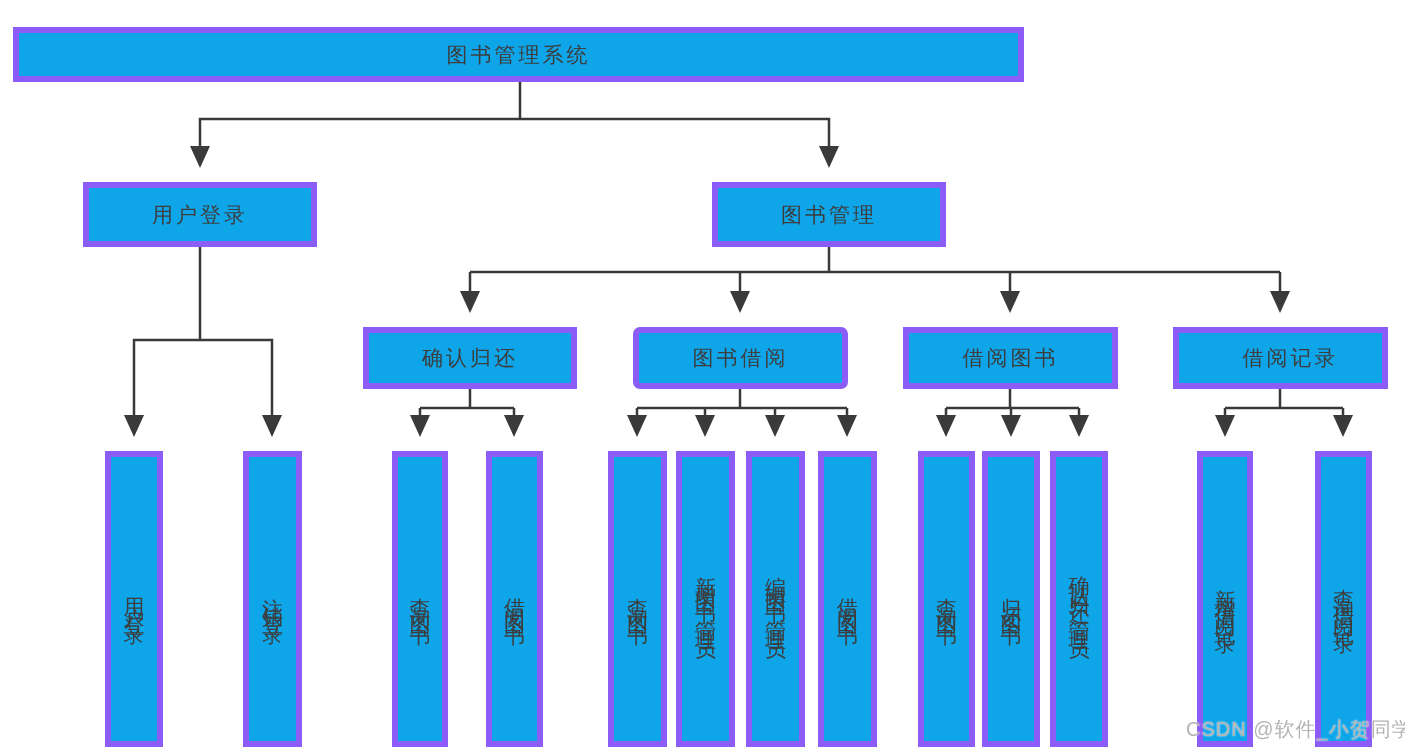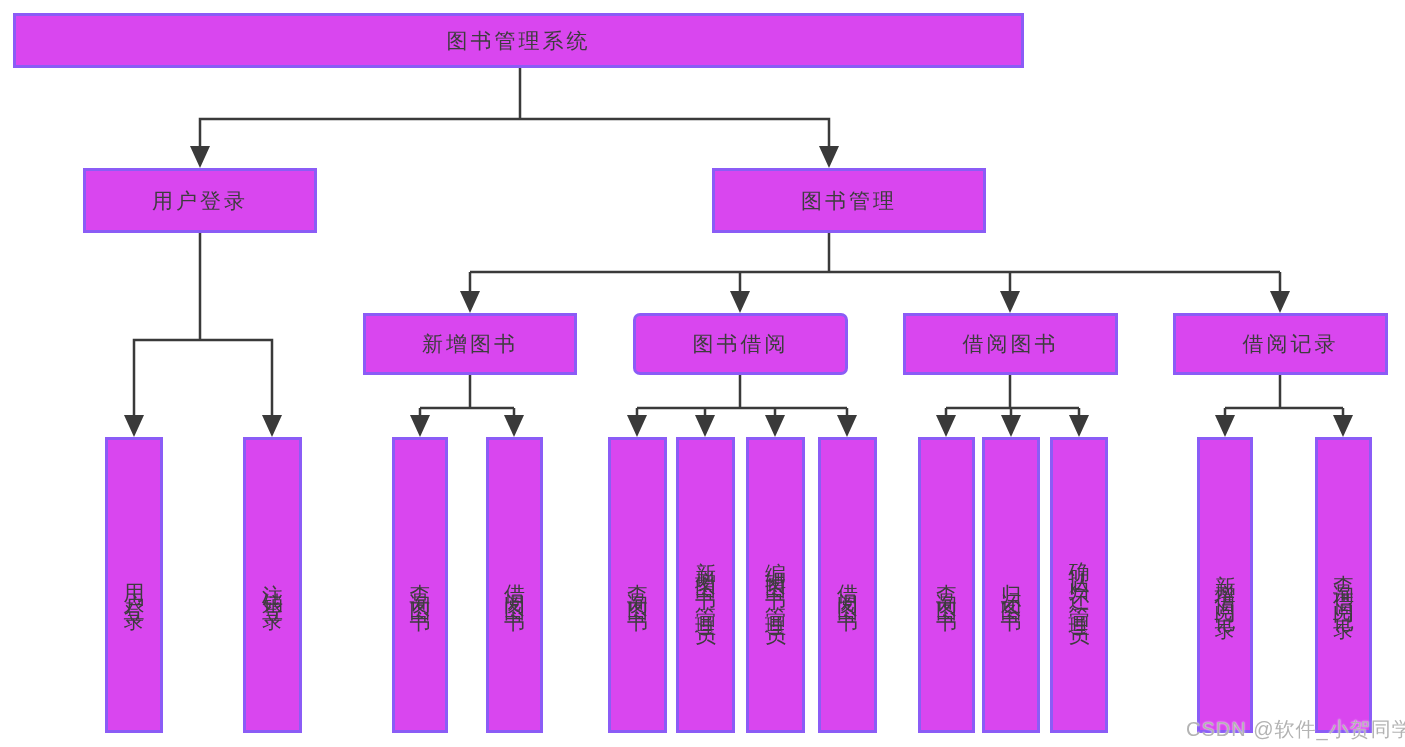--- a/index.html
+++ b/index.html
@@ -3,35 +3,36 @@
 <meta charset="utf-8">
 <style>
   html,body{margin:0;padding:0;}
   body{
     width:1405px;height:747px;position:relative;background:#ffffff;
     font-family:"Liberation Sans","DejaVu Sans",sans-serif;
     overflow:hidden;
   }
   #connectors{position:absolute;left:0;top:0;z-index:0;}
   .box{
-    position:absolute;box-sizing:border-box;background:#d946ef;
-    border:3px solid #8b5cf6;color:#3d3d3d;
+    position:absolute;box-sizing:border-box;background:#0ea5e9;
+    border:6px solid #8b5cf6;color:#3d3d3d;
     display:flex;align-items:center;justify-content:center;
     z-index:1;
+    margin-top:14px;
   }
   .h{font-size:21px;letter-spacing:3px;white-space:nowrap;}
   .v span{
     writing-mode:vertical-rl;text-orientation:mixed;
     font-size:21px;letter-spacing:9px;line-height:1.15;white-space:nowrap;
   }
   
   .n-root{left:13px;top:13px;width:1011px;height:55px;}
   
   .n-login{left:83px;top:168px;width:234px;height:65px;}
-  .n-mgmt{left:712px;top:168px;width:274px;height:65px;}
+  .n-mgmt{left:712px;top:168px;width:234px;height:65px;}
   
   .n-s0{left:363px;top:313px;width:214px;height:62px;}
   .n-s1{left:633px;top:313px;width:215px;height:62px;border-radius:7px;}
   .n-s2{left:903px;top:313px;width:215px;height:62px;}
   .n-s3{left:1173px;top:313px;width:215px;height:62px;padding-left:20px;}
   
   .leaf{top:437px;height:296px;}
   .l-a0{left:105px;width:58px;}
   .l-a1{left:243px;width:59px;}
   .l-b0{left:392px;width:56px;}
@@ -95,21 +96,21 @@
     <polygon points="1215,415 1235,415 1225,437"></polygon>
     <polygon points="1333,415 1353,415 1343,437"></polygon>
   </g>
 </svg>
 
 <div class="box h n-root">图书管理系统</div>
 
 <div class="box h n-login">用户登录</div>
 <div class="box h n-mgmt">图书管理</div>
 
-<div class="box h n-s0">新增图书</div>
+<div class="box h n-s0">确认归还</div>
 <div class="box h n-s1">图书借阅</div>
 <div class="box h n-s2">借阅图书</div>
 <div class="box h n-s3">借阅记录</div>
 
 <div class="box v leaf l-a0">
   <span>用户登录</span>
 </div>
 <div class="box v leaf l-a1">
   <span>注销登录</span>
 </div>

